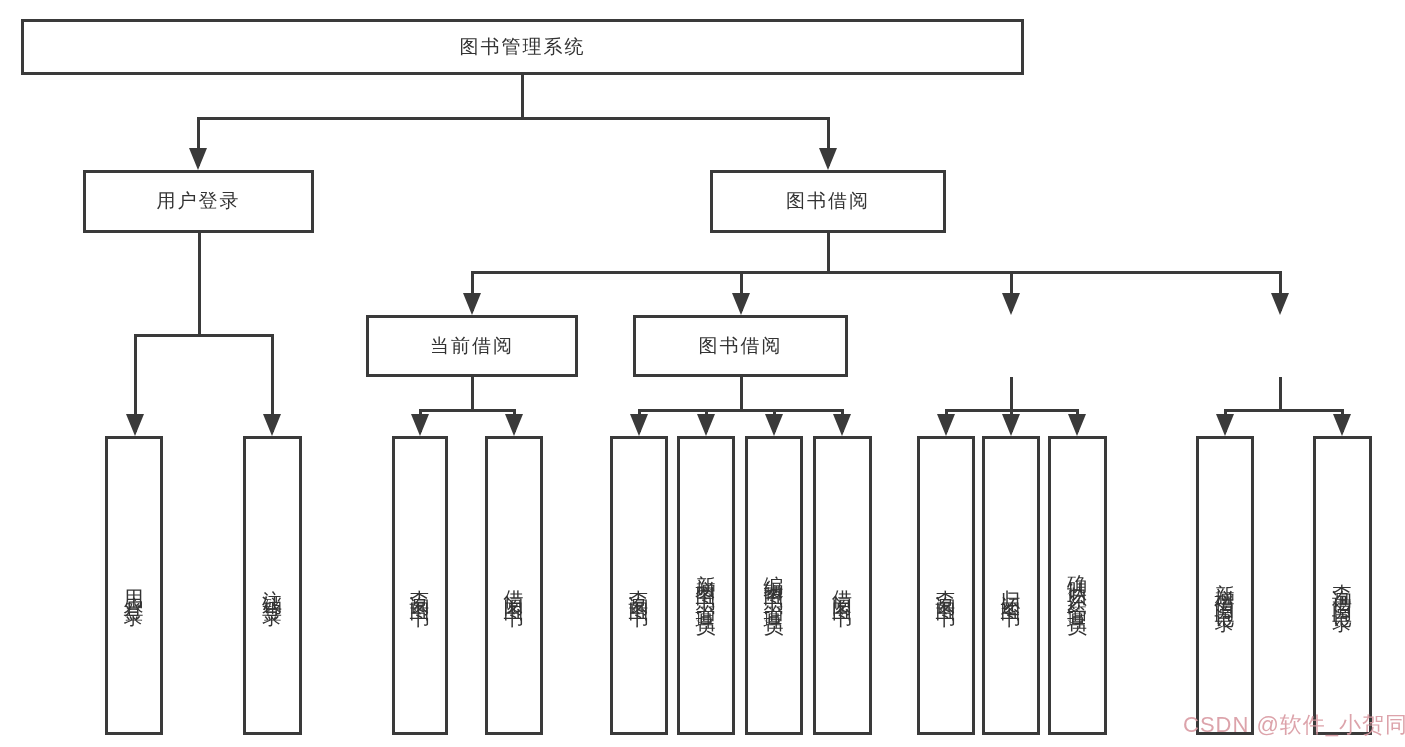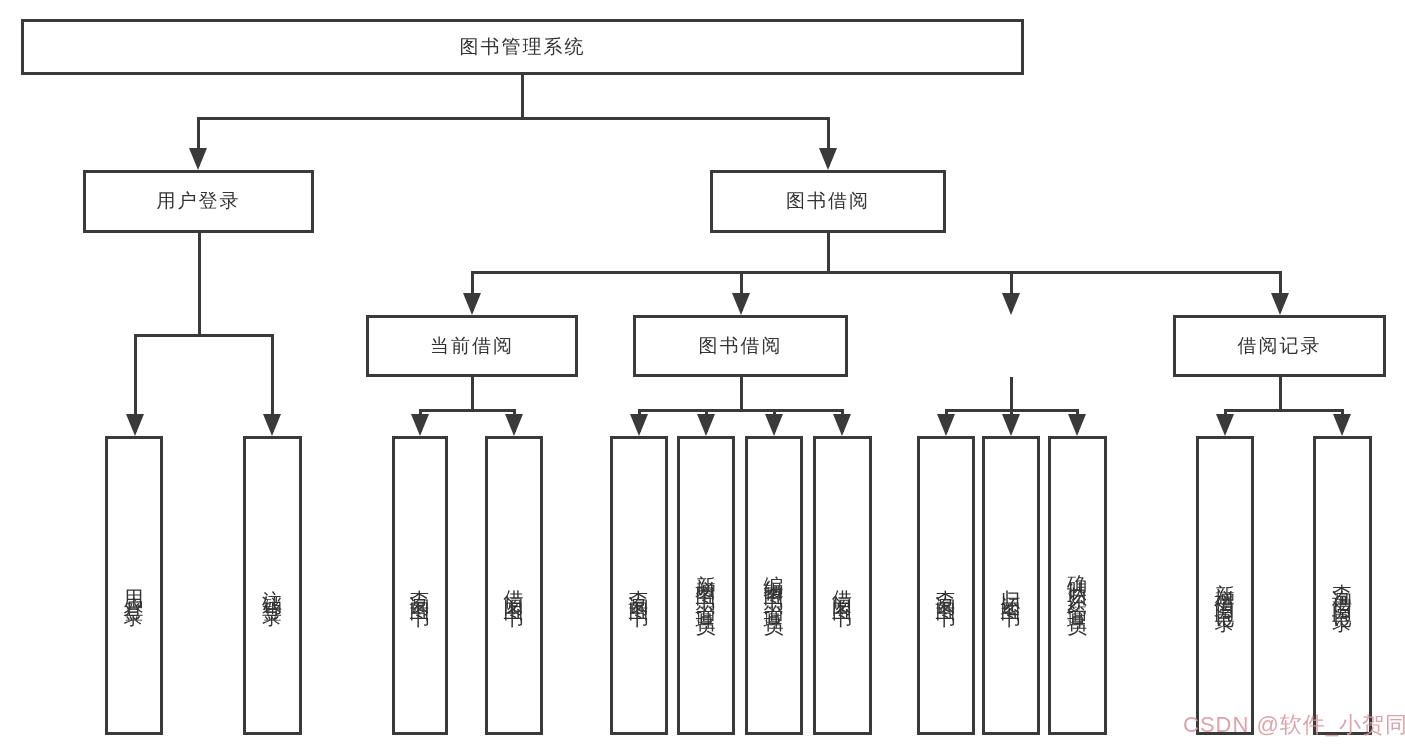--- a/index.html
+++ b/index.html
@@ -118,21 +118,20 @@
     <div class="edge-line" style="left: 1223.5px; top: 408.5px; width: 120px; height: 3px;"></div>
     <div class="edge-line" style="left: 1223.5px; top: 410px; width: 3px; height: 22px;"></div>
     <div class="edge-line" style="left: 1340.5px; top: 410px; width: 3px; height: 22px;"></div>
     <div class="arrow-down" style="left: 1216px; top: 414px;"></div>
     <div class="arrow-down" style="left: 1333px; top: 414px;"></div>
     <div class="node" style="left: 21px; top: 19px; width: 1003px; height: 56px;">图书管理系统</div>
     <div class="node" style="left: 83px; top: 170px; width: 231px; height: 63px;">用户登录</div>
     <div class="node" style="left: 710px; top: 170px; width: 236px; height: 63px;">图书借阅</div>
     <div class="node" style="left: 366px; top: 315px; width: 212px; height: 62px;">当前借阅</div>
     <div class="node" style="left: 633px; top: 315px; width: 215px; height: 62px;">图书借阅</div>
-    <div class="node" style="left: 1173px; top: 315px; width: 213px; height: 62px;">借阅记录</div>
     <div class="node vert" style="left: 105px; top: 436px; width: 58px; height: 299px;">用户登录</div>
     <div class="node vert" style="left: 243px; top: 436px; width: 59px; height: 299px;">注销登录</div>
     <div class="node vert" style="left: 392px; top: 436px; width: 56px; height: 299px;">查询图书</div>
     <div class="node vert" style="left: 485px; top: 436px; width: 58px; height: 299px;">借阅图书</div>
     <div class="node vert" style="left: 610px; top: 436px; width: 58px; height: 299px;">查询图书</div>
     <div class="node vert" style="left: 677px; top: 436px; width: 58px; height: 299px;">新增图书（管理员）</div>
     <div class="node vert" style="left: 745px; top: 436px; width: 58px; height: 299px;">编辑图书（管理员）</div>
     <div class="node vert" style="left: 813px; top: 436px; width: 59px; height: 299px;">借阅图书</div>
     <div class="node vert" style="left: 917px; top: 436px; width: 58px; height: 299px;">查询图书</div>
     <div class="node vert" style="left: 982px; top: 436px; width: 58px; height: 299px;">归还图书</div>

